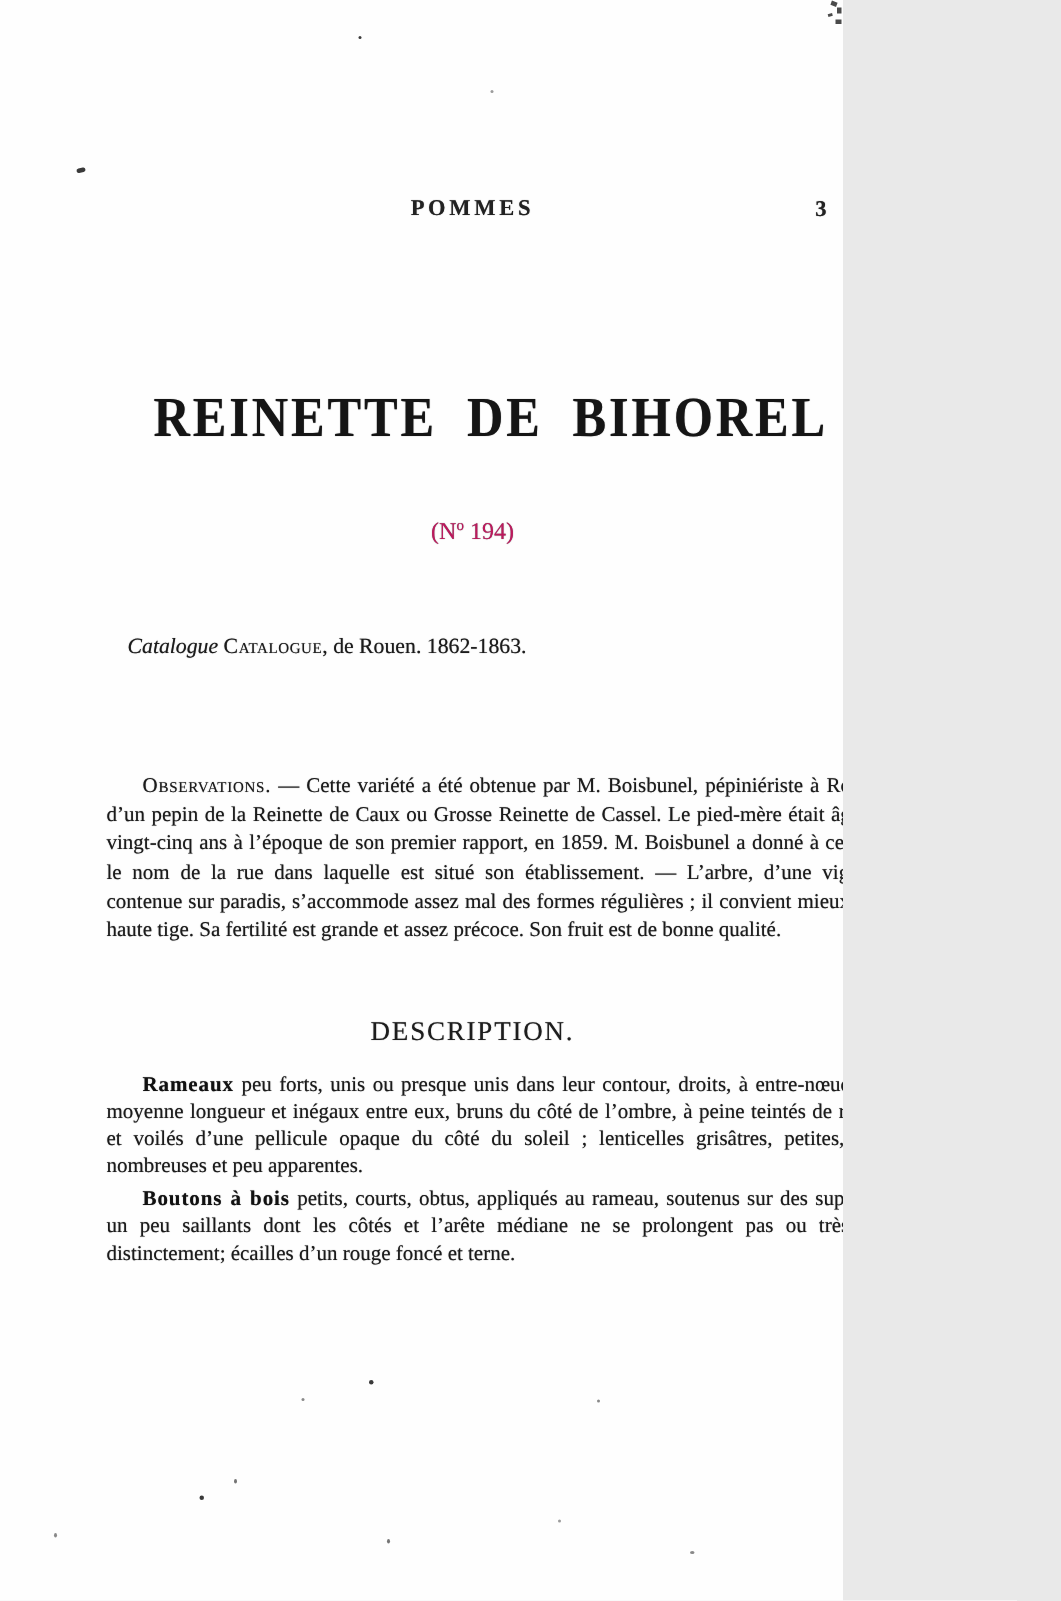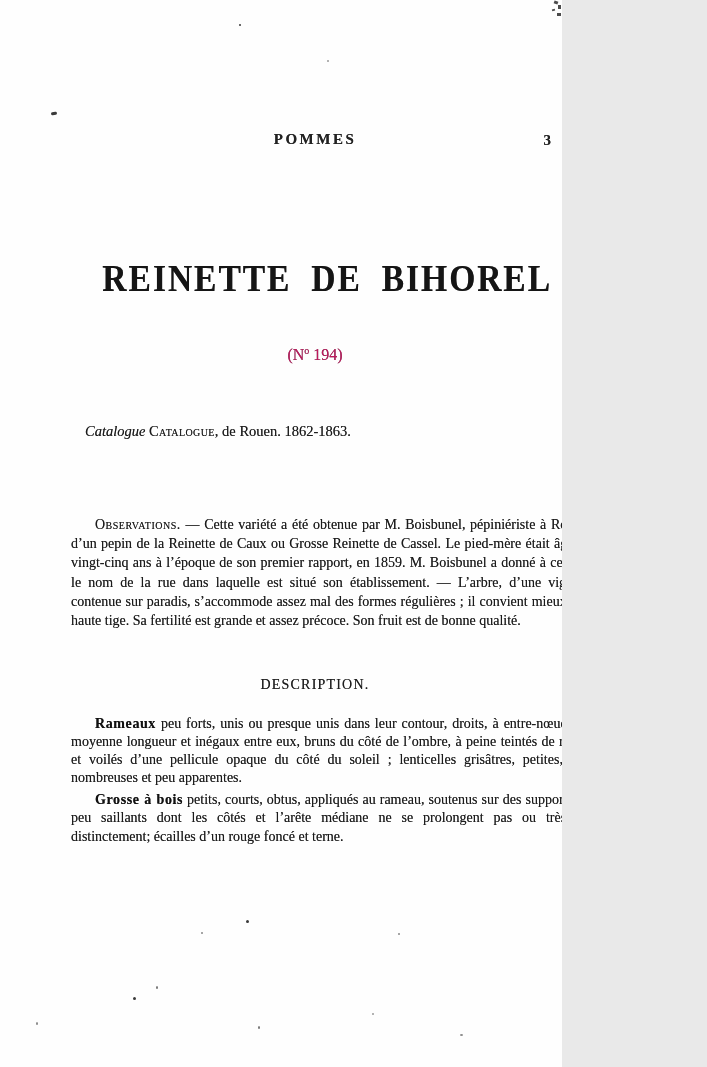--- a/index.html
+++ b/index.html
@@ -95,21 +95,21 @@
     text-indent: 24px;
   }
   .obs-lead { font-variant: small-caps; letter-spacing: 0.5px; }
   
   .description-heading {
     position: absolute;
     top: 677px; left: 0;
     width: 100%;
     text-align: center;
     margin: 0;
-    font-size: 14px;
+    font-size: 18px;
     font-weight: normal;
     letter-spacing: 1.2px;
     color: #1d1d1d;
   }
   .description-entries {
     position: absolute;
     top: 715px; left: 0;
     width: 520px;
     font-size: 14px;
     line-height: 18.1px;
@@ -160,21 +160,21 @@
     <div class="catalogues ink">
       <div class="catalogue-line"><span class="catalogue-label">Catalogue</span> <span class="catalogue-name">Catalogue</span><span>, de Rouen. 1862-1863.</span></div>
     </div>
 
     <p class="observations ink"><span class="obs-lead">Observations.</span><span> — Cette variété a été obtenue par M. Boisbunel, pépiniériste à Rouen, d’un pepin de la Reinette de Caux ou Grosse Reinette de Cassel. Le pied-mère était âgé de vingt-cinq ans à l’époque de son premier rapport, en 1859. M. Boisbunel a donné à ce gain le nom de la rue dans laquelle est situé son établissement. — L’arbre, d’une vigueur contenue sur paradis, s’accommode assez mal des formes régulières ; il convient mieux à la haute tige. Sa fertilité est grande et assez précoce. Son fruit est de bonne qualité.</span></p>
 
     <h2 class="description-heading ink">DESCRIPTION.</h2>
 
     <div class="description-entries ink">
       <p><span class="entry-term">Rameaux</span><span> peu forts, unis ou presque unis dans leur contour, droits, à entre-nœuds de moyenne longueur et inégaux entre eux, bruns du côté de l’ombre, à peine teintés de rouge et voilés d’une pellicule opaque du côté du soleil ; lenticelles grisâtres, petites, peu nombreuses et peu apparentes.</span></p>
-      <p><span class="entry-term">Grosse à bois</span><span> petits, courts, obtus, appliqués au rameau, soutenus sur des supports un peu saillants dont les côtés et l’arête médiane ne se prolongent pas ou très-peu distinctement; écailles d’un rouge foncé et terne.</span></p>
+      <p><span class="entry-term">Boutons à bois</span><span> petits, courts, obtus, appliqués au rameau, soutenus sur des supports un peu saillants dont les côtés et l’arête médiane ne se prolongent pas ou très-peu distinctement; écailles d’un rouge foncé et terne.</span></p>
     </div>
 
   </div>
 
   <div class="corner-noise">
     <i style="left:6px;top:1px;width:4px;height:3px;transform:rotate(20deg);"></i>
     <i style="left:10px;top:5px;width:3px;height:4px;"></i>
     <i style="left:4px;top:9px;width:3px;height:2px;transform:rotate(-15deg);"></i>
     <i style="left:9px;top:13px;width:4px;height:3px;"></i>
   </div>

